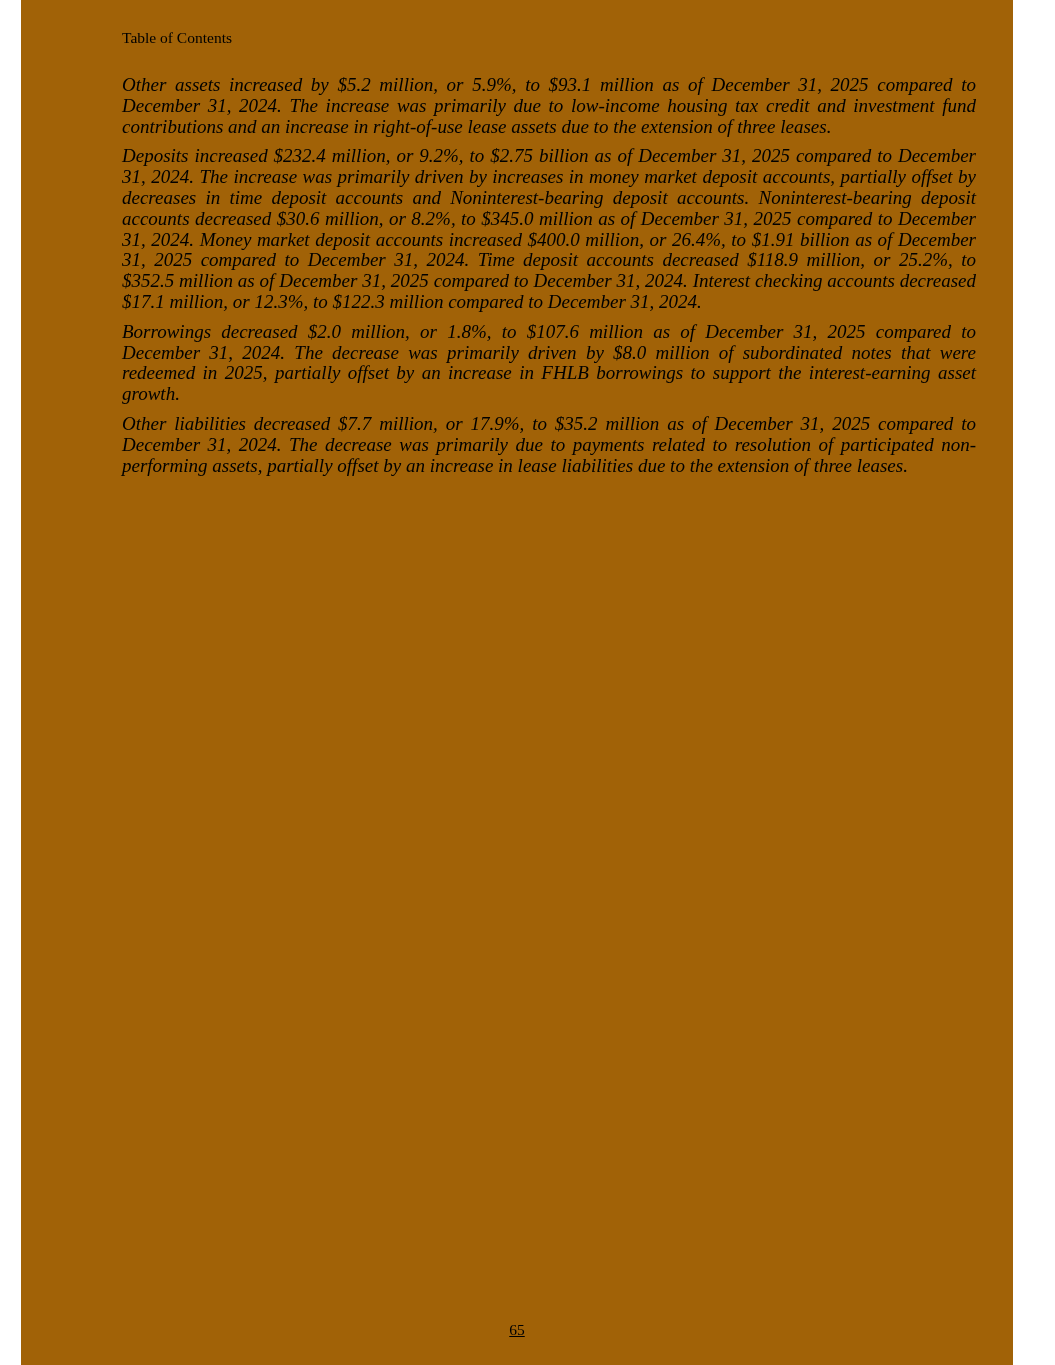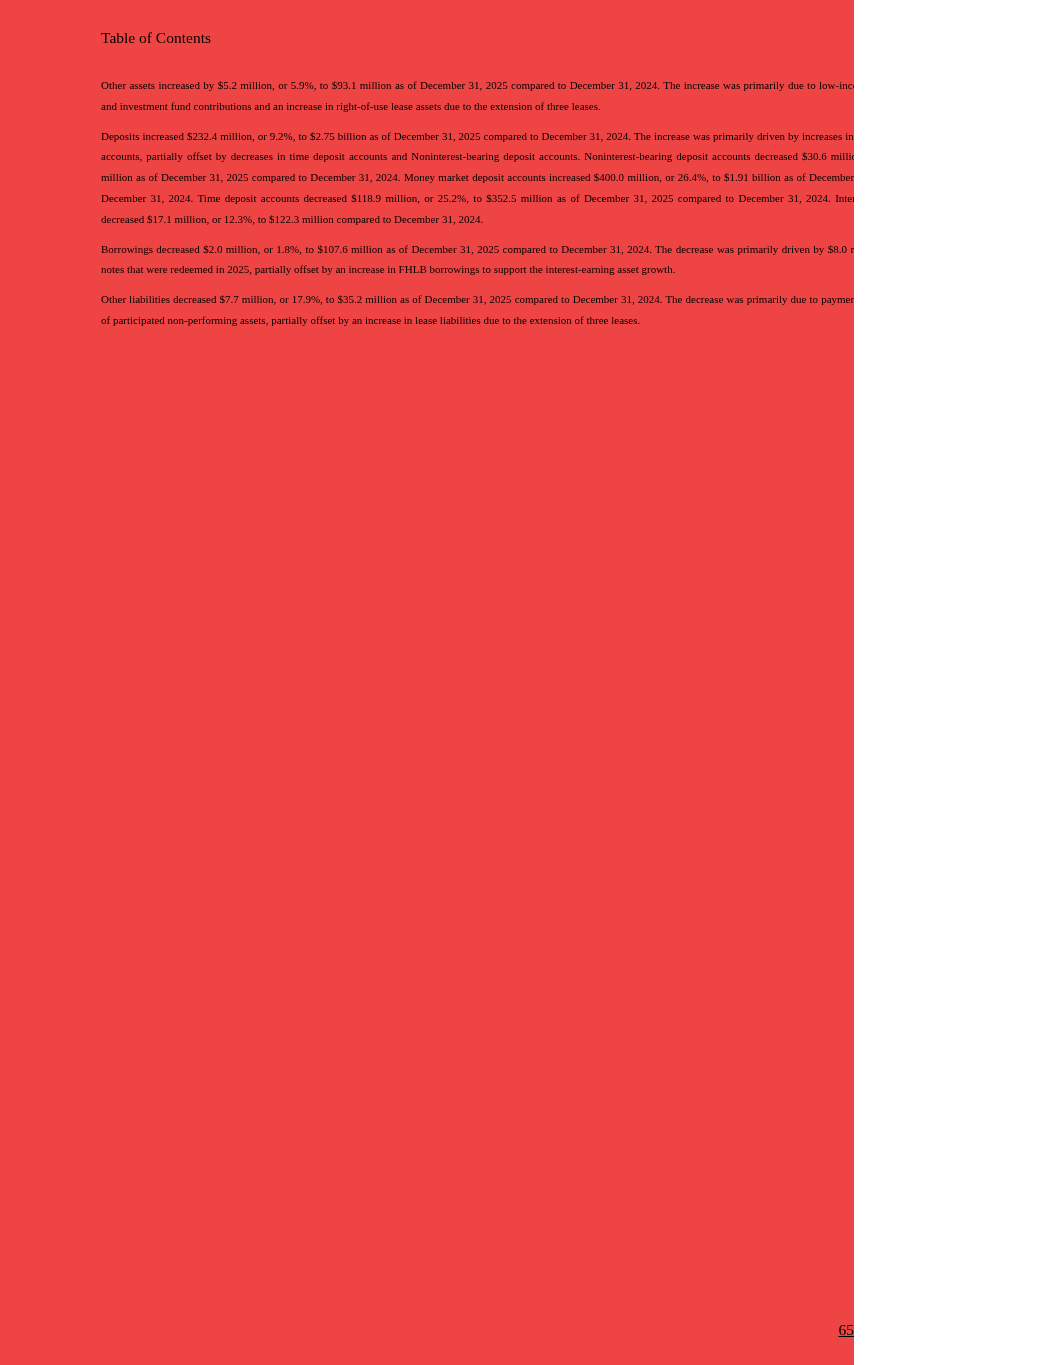--- a/index.html
+++ b/index.html
@@ -2,52 +2,54 @@
 <html><head>
 <meta charset="utf-8">
 <style>
   html, body {
     margin: 0;
     padding: 0;
     background: #ffffff;
   }
   .page {
     position: relative;
-    width: 854px;
+    width: 992px;
     height: 1365px;
-    background: #ef4444;
+    background: #a16207;
     font-family: "Liberation Serif", serif;
     color: #000000;
     overflow: hidden;
+    margin-left: 21px;
   }
   .toc-header {
     position: absolute;
     top: 29px;
     left: 101px;
     font-size: 15.5px;
     line-height: 1.2;
   }
   .content {
     position: absolute;
     top: 75px;
     left: 101px;
     width: 854px;
   }
   .para {
-    font-size: 11px;
+    font-size: 19px;
     line-height: 20.8px;
     text-align: justify;
     margin: 0 0 9px 0;
+    font-style: italic;
   }
   .page-number {
     position: absolute;
     bottom: 26px;
     left: 0;
     width: 100%;
-    text-align: right;
+    text-align: center;
     font-size: 15.5px;
     text-decoration: underline;
   }
 </style>
 </head>
 <body>
 
 <div class="page">
 
   <div class="toc-header">Table of Contents</div>

